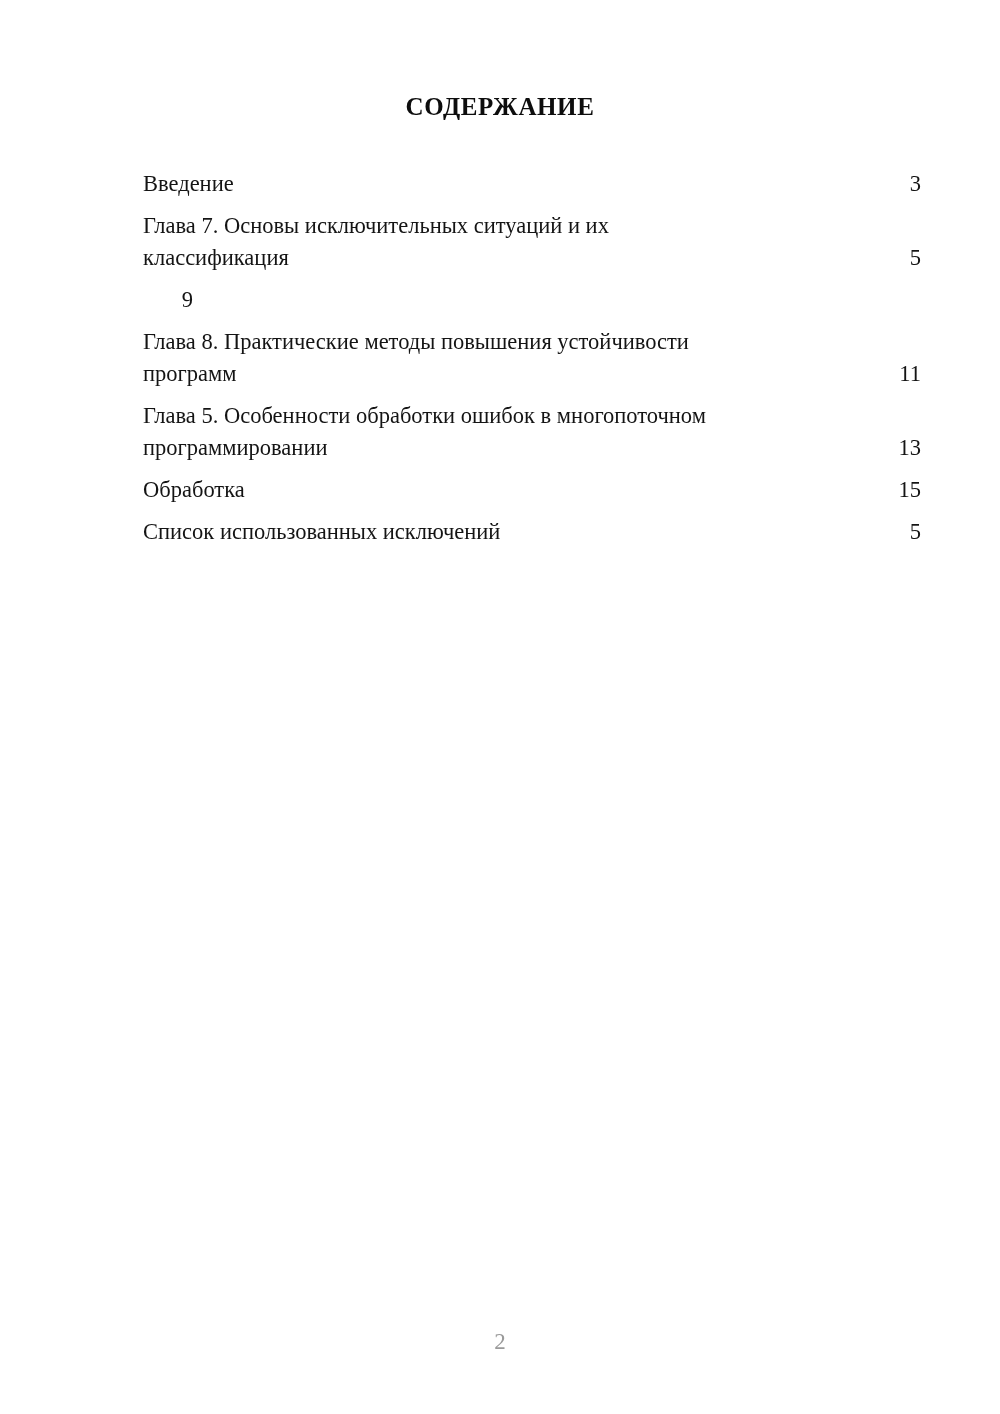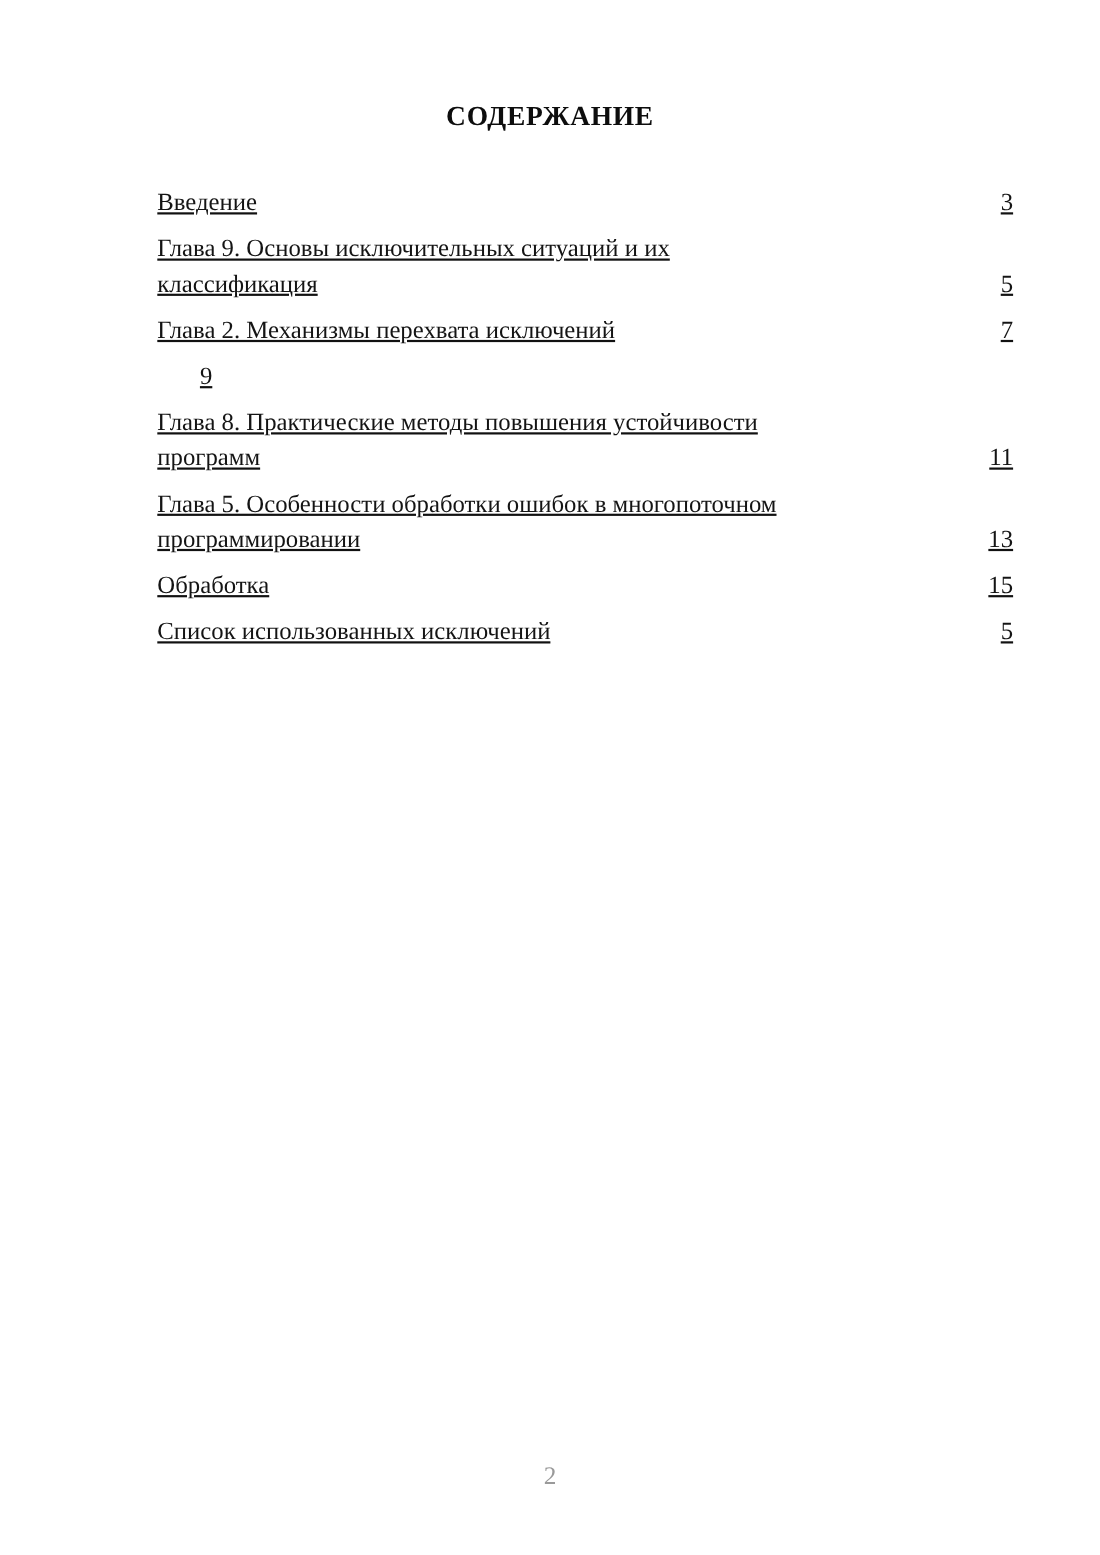--- a/index.html
+++ b/index.html
@@ -42,21 +42,20 @@
     top: 168px;
     left: 143px;
     width: 778px;
   }
 
   .toc-entry {
     display: flex;
     align-items: flex-end;
     justify-content: space-between;
     margin-bottom: 10px;
-    text-decoration: underline;
   }
 
   .toc-entry:last-child {
     margin-bottom: 0;
   }
 
   .toc-title {
     font-size: 22.5px;
     line-height: 32px;
     color: #141414;
@@ -95,29 +94,25 @@
   <div class="doc-title">СОДЕРЖАНИЕ</div>
 
   <div class="toc">
 
     <div class="toc-entry">
       <span class="toc-title">Введение</span>
       <span class="toc-page">3</span>
     </div>
 
     <div class="toc-entry">
-      <span class="toc-title">Глава 9. Основы исключительных ситуаций и их
+      <span class="toc-title">Глава 7. Основы исключительных ситуаций и их
 классификация</span>
       <span class="toc-page">5</span>
     </div>
 
-    <div class="toc-entry">
-      <span class="toc-title">Глава 2. Механизмы перехвата исключений</span>
-      <span class="toc-page">7</span>
-    </div>
 
     <div class="toc-entry">
       <span class="toc-page">9</span>
     </div>
 
     <div class="toc-entry">
       <span class="toc-title">Глава 8. Практические методы повышения устойчивости
 программ</span>
       <span class="toc-page">11</span>
     </div>

